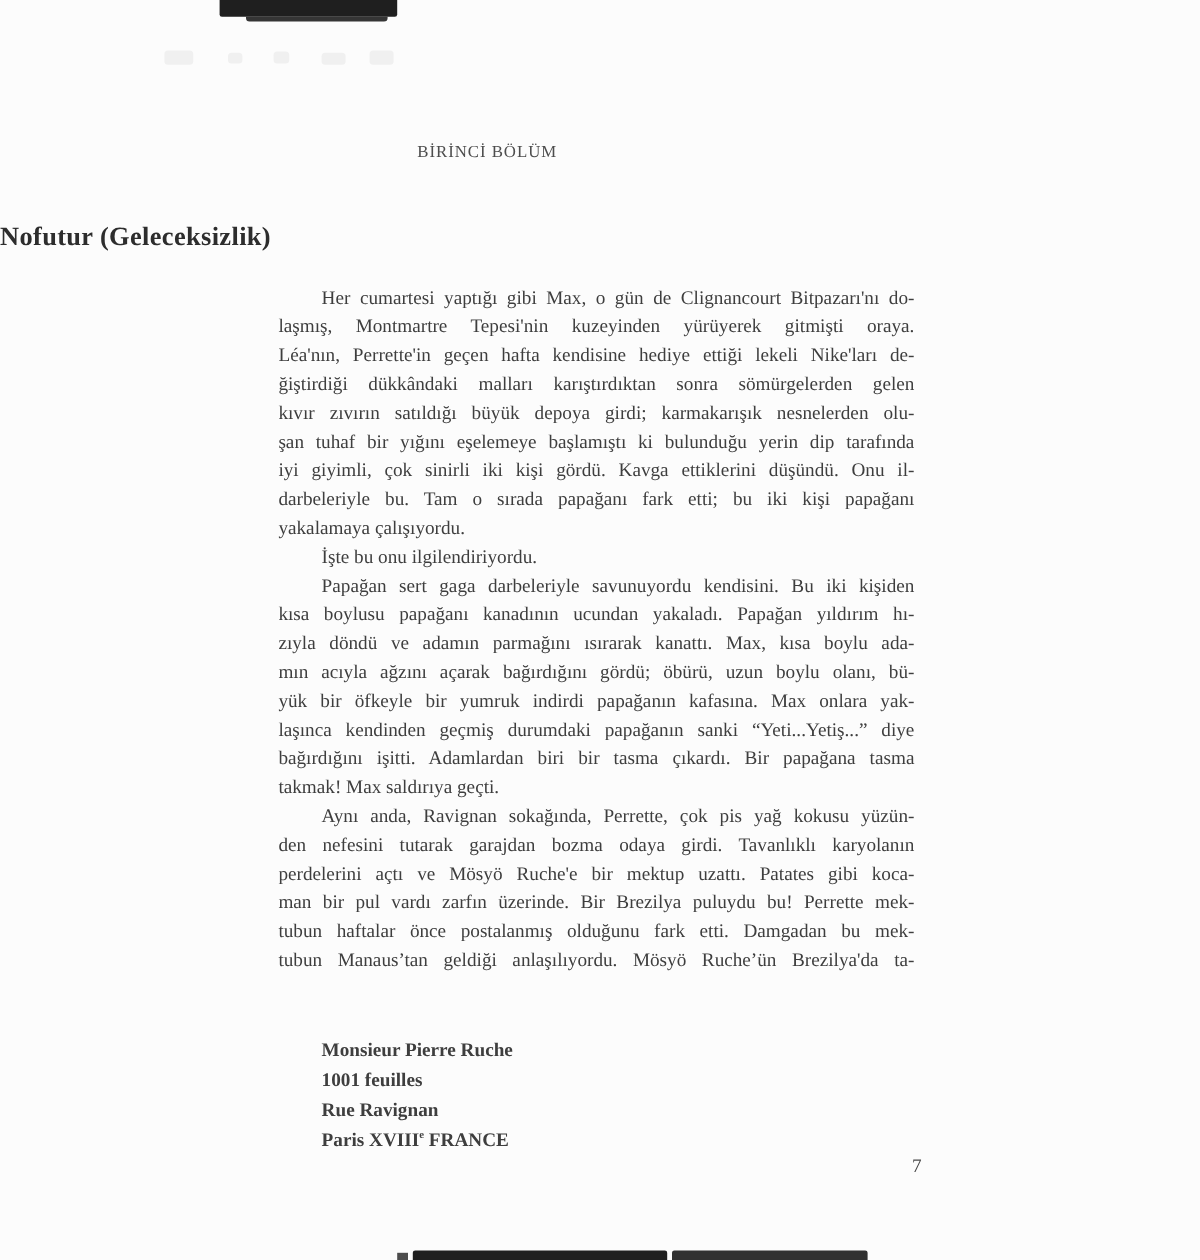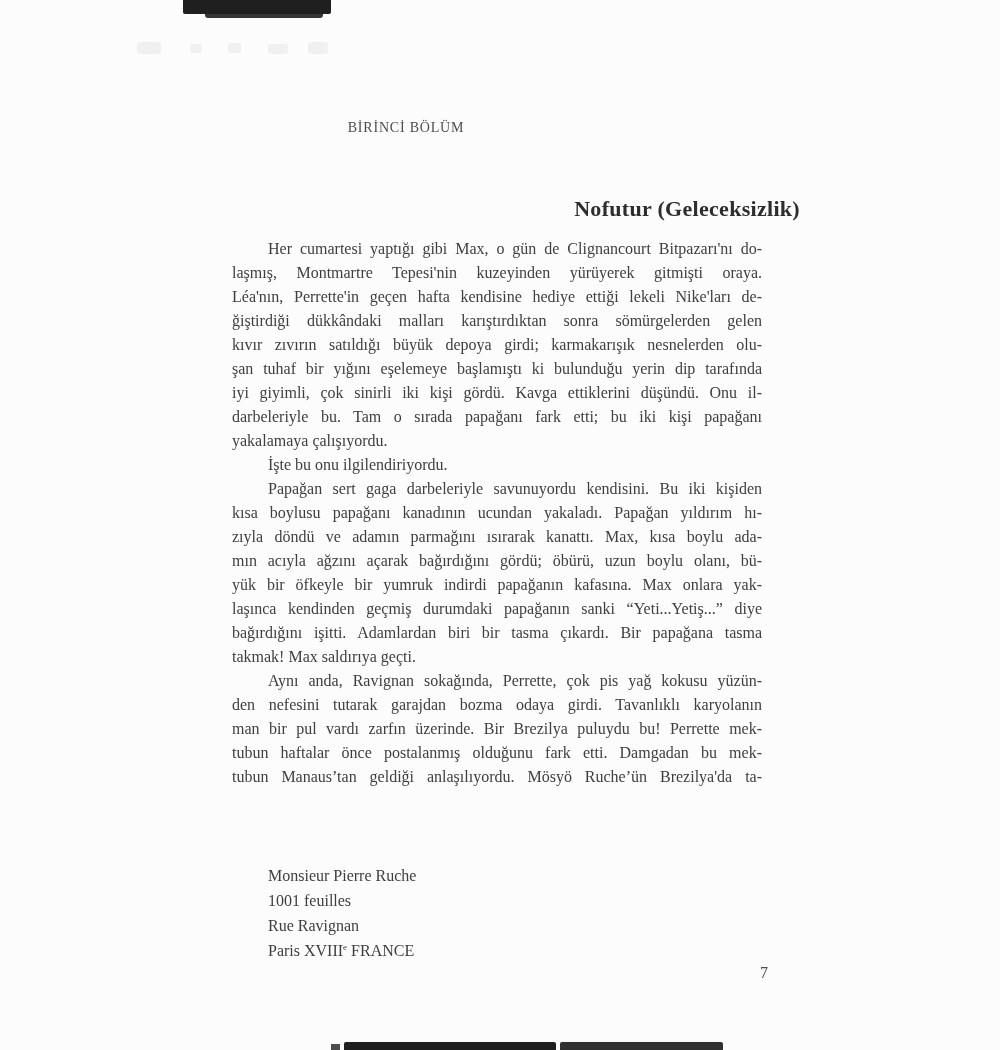--- a/index.html
+++ b/index.html
@@ -23,22 +23,22 @@
     text-align: center;
     font-size: 14px;
     letter-spacing: 0.8px;
     color: var(--heading_text, #4d4d4d);
   }
   .title {
     position: absolute;
     top: 184px;
     left: 0;
     right: 0;
-    margin: 12px;
-    text-align: right;
+    margin: 0;
+    text-align: left;
     font-size: 22px;
     font-weight: bold;
     letter-spacing: 0.3px;
     color: var(--title_text, #2d2d2d);
   }
   .body-text {
     position: absolute;
     top: 237px;
     left: 232px;
     width: 530px;
@@ -53,20 +53,21 @@
   }
   .ln.last { text-align-last: left; }
   .ln.first { text-indent: 36px; }
   .address-block {
     position: absolute;
     top: 863px;
     left: 268px;
     font-size: 16px;
     line-height: 25px;
     color: var(--body_text, #3e3e3e);
+    font-weight: bold;
   }
   .addr-ln sup {
     font-size: 9px;
     vertical-align: super;
     line-height: 0;
   }
   .page-number {
     position: absolute;
     top: 964px;
     left: 760px;
@@ -131,20 +132,21 @@
         <div class="ln">zıyla döndü ve adamın parmağını ısırarak kanattı. Max, kısa boylu ada-</div>
         <div class="ln">mın acıyla ağzını açarak bağırdığını gördü; öbürü, uzun boylu olanı, bü-</div>
         <div class="ln">yük bir öfkeyle bir yumruk indirdi papağanın kafasına. Max onlara yak-</div>
         <div class="ln">laşınca kendinden geçmiş durumdaki papağanın sanki “Yeti...Yetiş...” diye</div>
         <div class="ln">bağırdığını işitti. Adamlardan biri bir tasma çıkardı. Bir papağana tasma</div>
         <div class="ln last">takmak! Max saldırıya geçti.</div>
       </div>
       <div class="para">
         <div class="ln first">Aynı anda, Ravignan sokağında, Perrette, çok pis yağ kokusu yüzün-</div>
         <div class="ln">den nefesini tutarak garajdan bozma odaya girdi. Tavanlıklı karyolanın</div>
+        <div class="ln">perdelerini açtı ve Mösyö Ruche'e bir mektup uzattı. Patates gibi koca-</div>
         <div class="ln">man bir pul vardı zarfın üzerinde. Bir Brezilya puluydu bu! Perrette mek-</div>
         <div class="ln">tubun haftalar önce postalanmış olduğunu fark etti. Damgadan bu mek-</div>
         <div class="ln">tubun Manaus’tan geldiği anlaşılıyordu. Mösyö Ruche’ün Brezilya'da ta-</div>
       </div>
     </div>
 
   <div class="address-block" id="address-block">
       <div class="addr-ln">Monsieur Pierre Ruche</div>
       <div class="addr-ln">1001 feuilles</div>
       <div class="addr-ln">Rue Ravignan</div>

